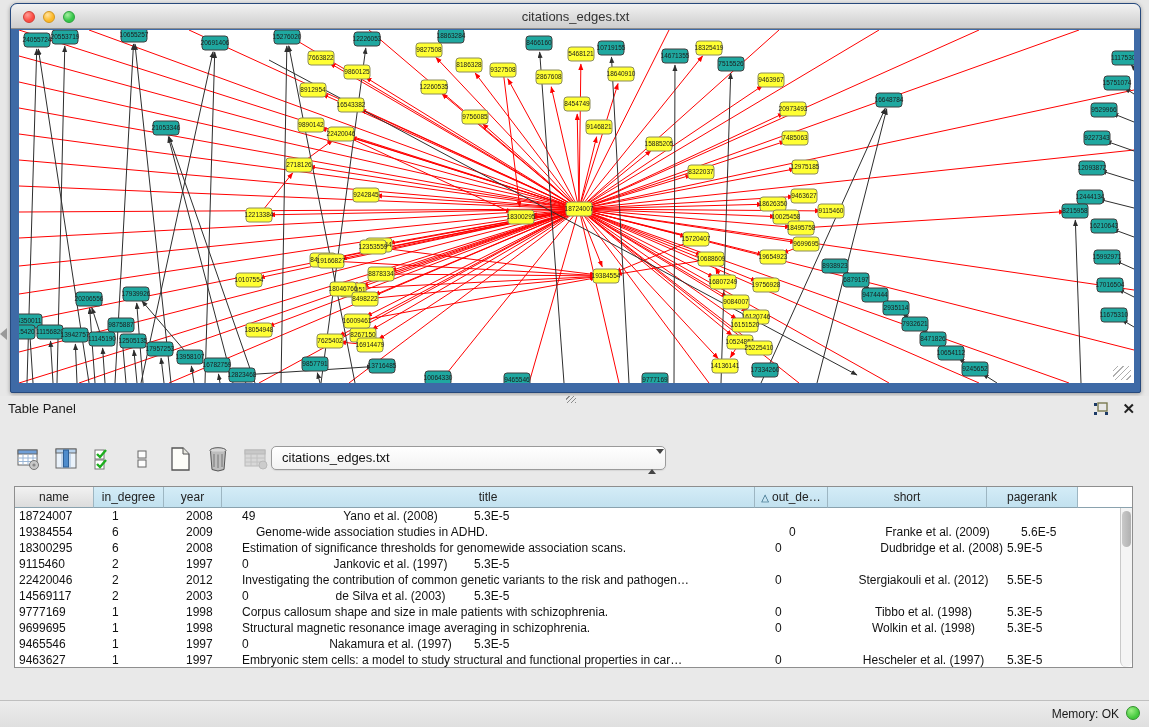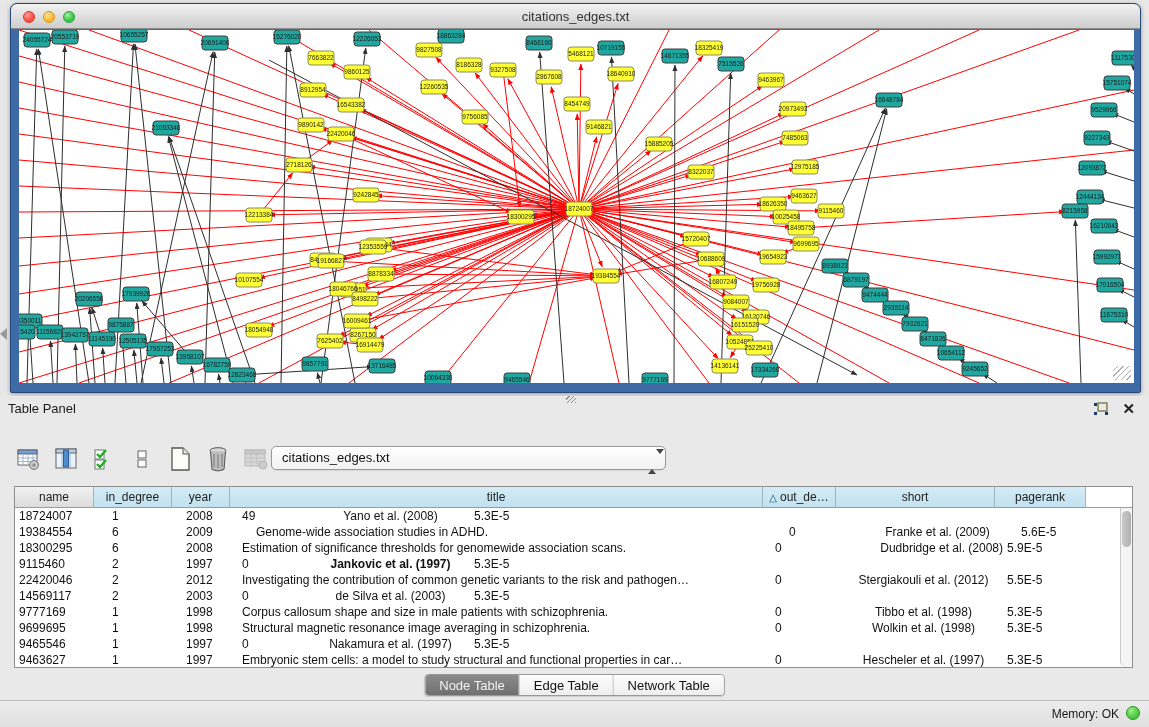--- a/index.html
+++ b/index.html
@@ -572,21 +572,21 @@
   <div class="combo">
     <span>citations_edges.txt</span>
     <span class="combo-arrows">
       <span class="up"></span><span class="down"></span>
     </span>
   </div>
 
   <div class="table-box">
     <div class="thead" id="table-head">
         <div class="th gray" style="width: 79px;">name</div>
-        <div class="th" style="width: 78px;">in_degree</div>
+        <div class="th" style="width: 70px;">in_degree</div>
         <div class="th" style="width: 58px;">year</div>
         <div class="th" style="width: 533px;">title</div>
         <div class="th" style="width: 73px;"><span class="sort-tri">△</span>out_de…</div>
         <div class="th" style="width: 159px;">short</div>
         <div class="th" style="width: 91px;">pagerank</div>
         <div class="th-filler"></div>
       </div>
     <div class="tbody" id="table-body">
         <div class="tr">
           <div class="td" style="width: 79px; text-align: left; padding-left: 4px;">18724007</div>
@@ -612,21 +612,21 @@
           <div class="td" style="width: 533px; text-align: left; padding-left: 4px;">Estimation of significance thresholds for genomewide association scans.</div>
           <div class="td" style="width: 73px; text-align: left; padding-left: 4px;">0</div>
           <div class="td" style="width: 159px; text-align: right;">Dudbridge et al. (2008)</div>
           <div class="td" style="width: 91px; text-align: left; padding-left: 4px;">5.9E-5</div>
         </div>
         <div class="tr">
           <div class="td" style="width: 79px; text-align: left; padding-left: 4px;">9115460</div>
           <div class="td" style="width: 86px; text-align: left; padding-left: 18px;">2</div>
           <div class="td" style="width: 58px; text-align: left; padding-left: 6px;">1997</div>
           <div class="td" style="width: 73px; text-align: left; padding-left: 4px;">0</div>
-          <div class="td" style="width: 159px; text-align: center; font-weight: bold;">Jankovic et al. (1997)</div>
+          <div class="td" style="width: 159px; text-align: center;">Jankovic et al. (1997)</div>
           <div class="td" style="width: 91px; text-align: left; padding-left: 4px;">5.3E-5</div>
         </div>
         <div class="tr">
           <div class="td" style="width: 79px; text-align: left; padding-left: 4px;">22420046</div>
           <div class="td" style="width: 86px; text-align: left; padding-left: 18px;">2</div>
           <div class="td" style="width: 58px; text-align: left; padding-left: 6px;">2012</div>
           <div class="td" style="width: 533px; text-align: left; padding-left: 4px;">Investigating the contribution of common genetic variants to the risk and pathogen…</div>
           <div class="td" style="width: 73px; text-align: left; padding-left: 4px;">0</div>
           <div class="td" style="width: 159px; text-align: center;">Stergiakouli et al. (2012)</div>
           <div class="td" style="width: 91px; text-align: left; padding-left: 4px;">5.5E-5</div>
@@ -673,23 +673,18 @@
           <div class="td" style="width: 73px; text-align: left; padding-left: 4px;">0</div>
           <div class="td" style="width: 159px; text-align: center;">Hescheler et al. (1997)</div>
           <div class="td" style="width: 91px; text-align: left; padding-left: 4px;">5.3E-5</div>
         </div>
       </div>
     <div class="vscroll">
       <div class="vthumb"></div>
     </div>
   </div>
 
-  <div class="tabs" id="tab-bar">
-      <div class="tab selected">Node Table</div>
-      <div class="tab">Edge Table</div>
-      <div class="tab">Network Table</div>
-    </div>
 </div>
 
 <div class="statusbar">
   <span class="memory">Memory: OK</span>
   <span class="mem-dot"></span>
 </div>
 
 </body></html>

